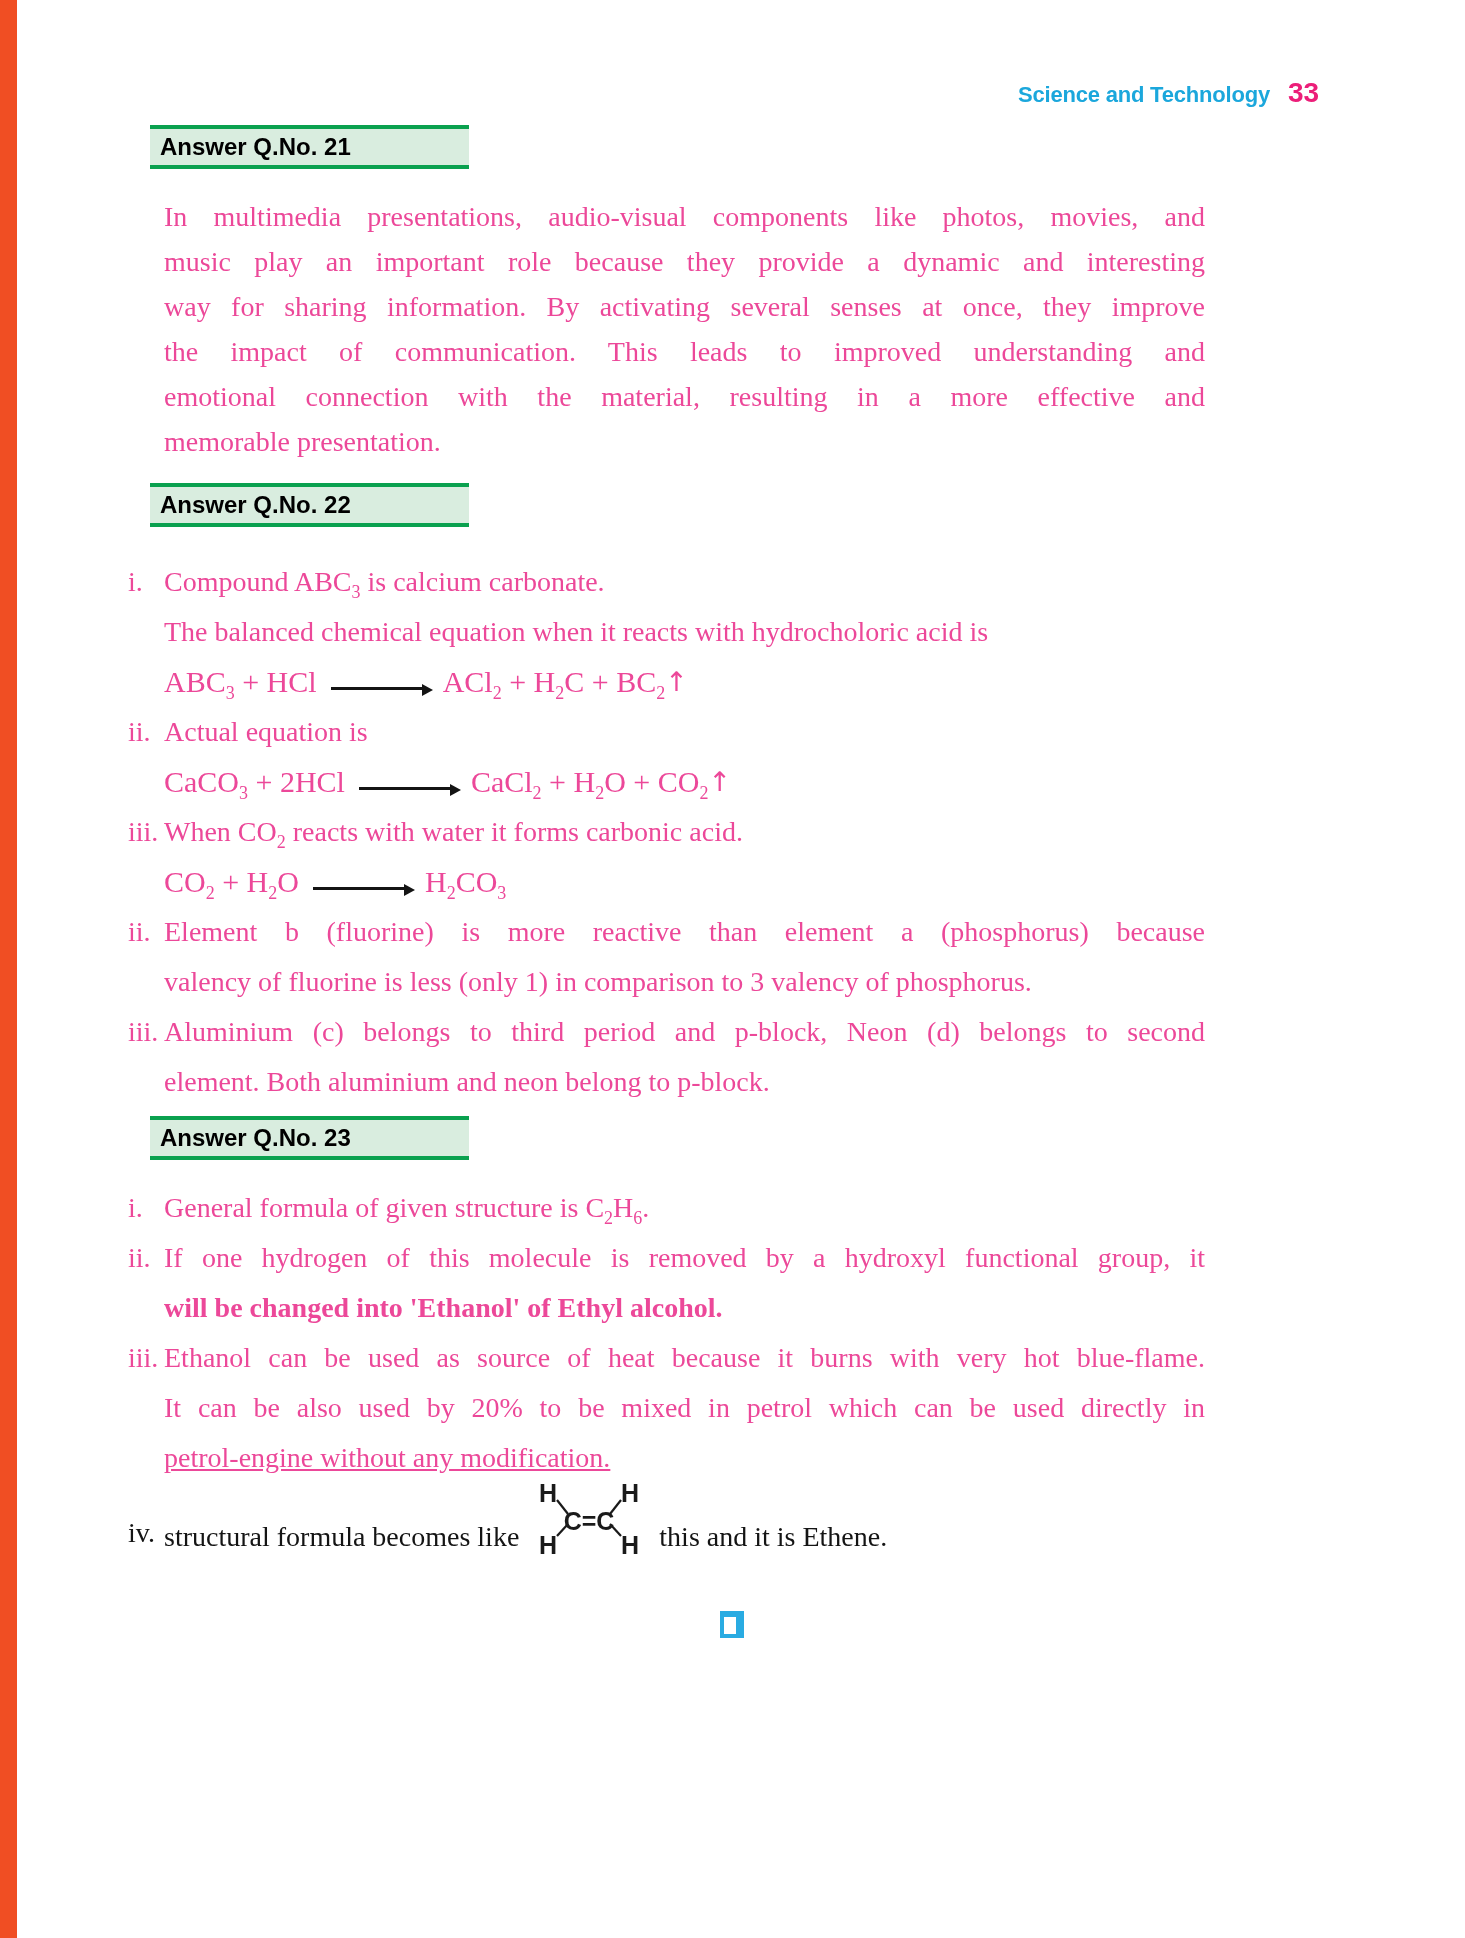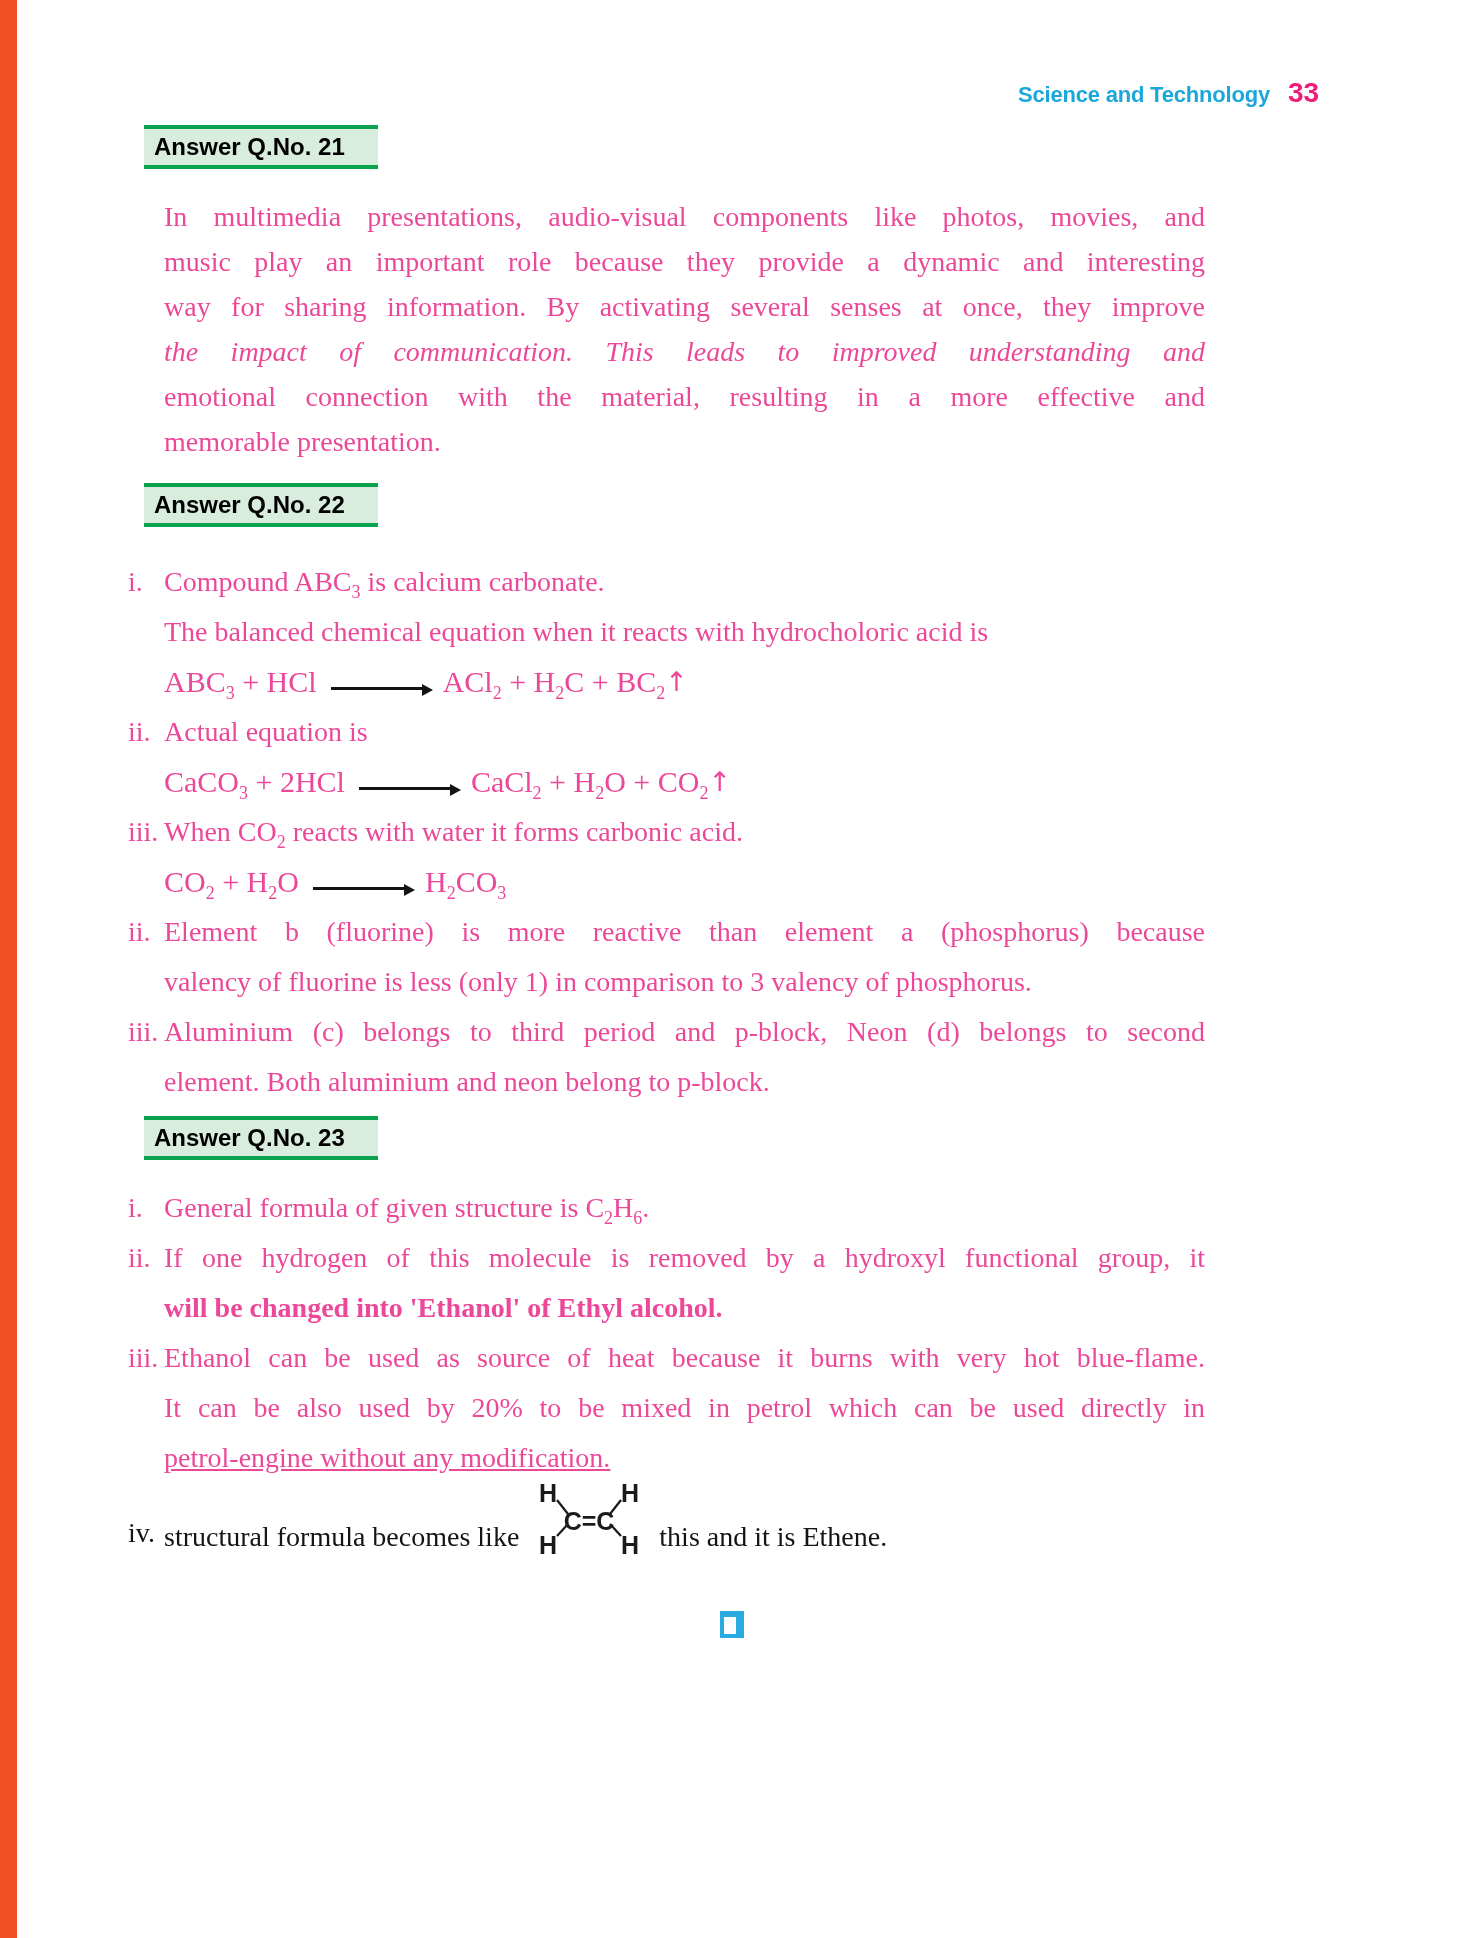--- a/index.html
+++ b/index.html
@@ -3,21 +3,21 @@
 <meta charset="utf-8">
 <style>
   html,body{margin:0;padding:0;background:#ffffff;}
   .page{position:relative;width:1465px;height:1938px;background:#ffffff;overflow:hidden;
         font-family:"Liberation Serif",serif;color:#111;}
   .edge-bar{position:absolute;left:0;top:0;width:17px;height:1938px;background:var(--edge-bar,#F04E23);}
   .hdr-title{position:absolute;left:1018px;top:82px;font:700 22px/26px "Liberation Sans",sans-serif;
              letter-spacing:-0.2px;color:var(--title,#1BA7DC);white-space:nowrap;}
   .hdr-page{position:absolute;left:1288px;top:78px;font:700 28px/30px "Liberation Sans",sans-serif;
             color:var(--page-number,#EC1E79);}
-  .hbox{position:absolute;left:144px;width:234px;height:44px;box-sizing:border-box;
+  .hbox{position:absolute;left:150px;width:319px;height:44px;box-sizing:border-box;
         background:var(--heading-bg,#D9EDDF);
         border-top:4px solid var(--heading-border,#0AA14F);
         border-bottom:4px solid var(--heading-border,#0AA14F);
         font:700 24px/36px "Liberation Sans",sans-serif;color:#000;padding-left:10px;white-space:nowrap;}
   .line{position:absolute;left:164px;width:1041px;height:46px;
         font-size:28px;line-height:38px;white-space:nowrap;color:#ec4899;}
   .line.j{text-align:justify;text-align-last:justify;text-justify:inter-word;}
   .line.eq{font-size:30px;}
   .num{position:absolute;left:-36px;width:36px;text-align:left;white-space:nowrap;}
   .sub{font-size:18px;vertical-align:-7px;}
@@ -47,21 +47,21 @@
   <div class="hdr-page">33</div>
 
   <div>
     <div class="hbox" style="top:125px">
       <span>Answer Q.No. 21</span>
     </div>
     <div>
         <div class="line j" style="top: 198px;"><span>In multimedia presentations, audio-visual components like photos, movies, and</span></div>
         <div class="line j" style="top: 243px;"><span>music play an important role because they provide a dynamic and interesting</span></div>
         <div class="line j" style="top: 288px;"><span>way for sharing information. By activating several senses at once, they improve</span></div>
-        <div class="line j" style="top: 333px; font-style: italic;"><span>the impact of communication. This leads to improved understanding and</span></div>
+        <div class="line j" style="top: 333px;"><span>the impact of communication. This leads to improved understanding and</span></div>
         <div class="line j" style="top: 378px;"><span>emotional connection with the material, resulting in a more effective and</span></div>
         <div class="line" style="top: 423px;"><span>memorable presentation.</span></div>
       </div>
   </div>
 
   <div>
     <div class="hbox" style="top:483px">
       <span>Answer Q.No. 22</span>
     </div>
     <div>

